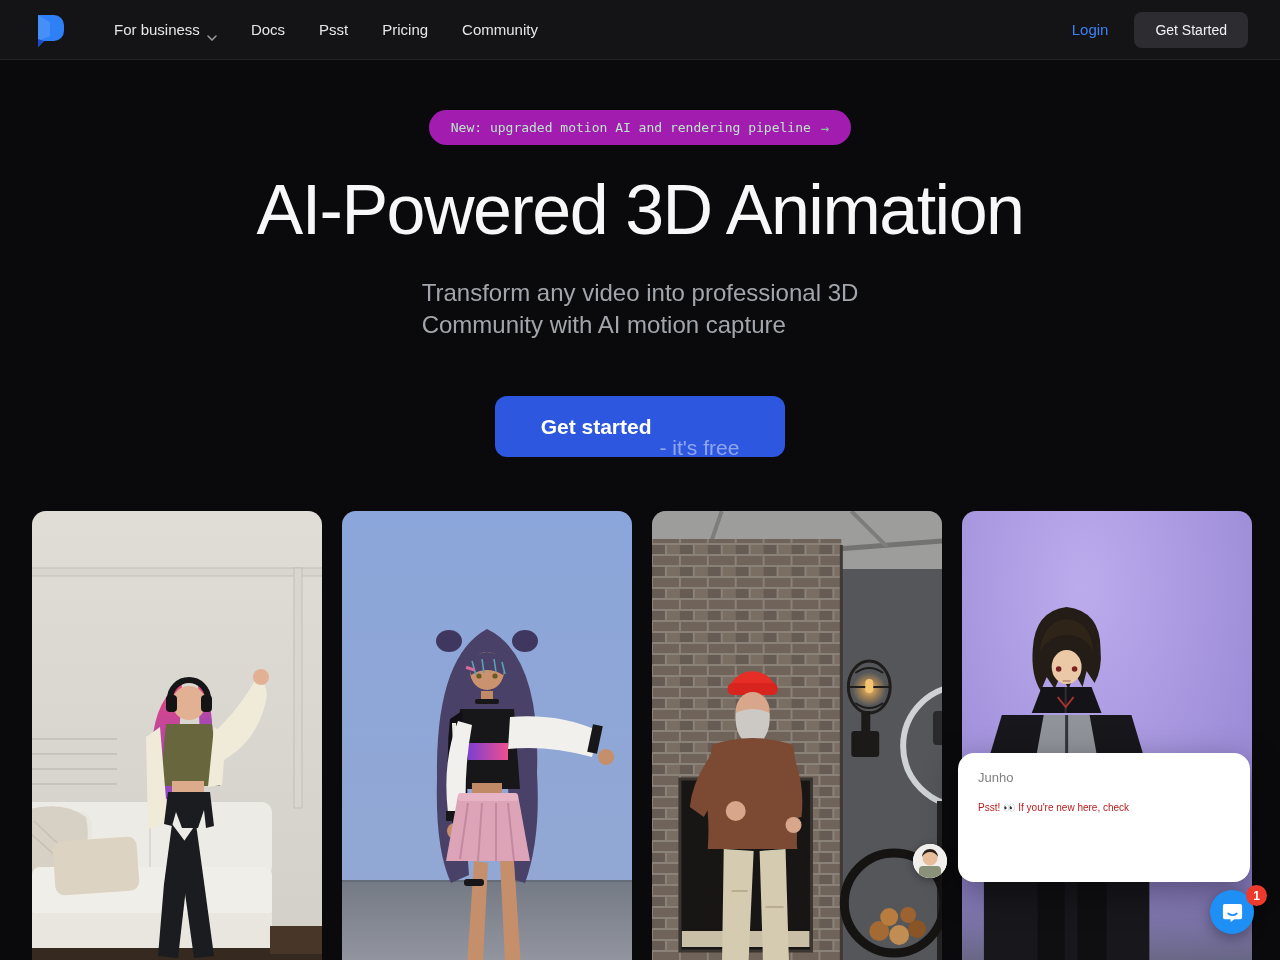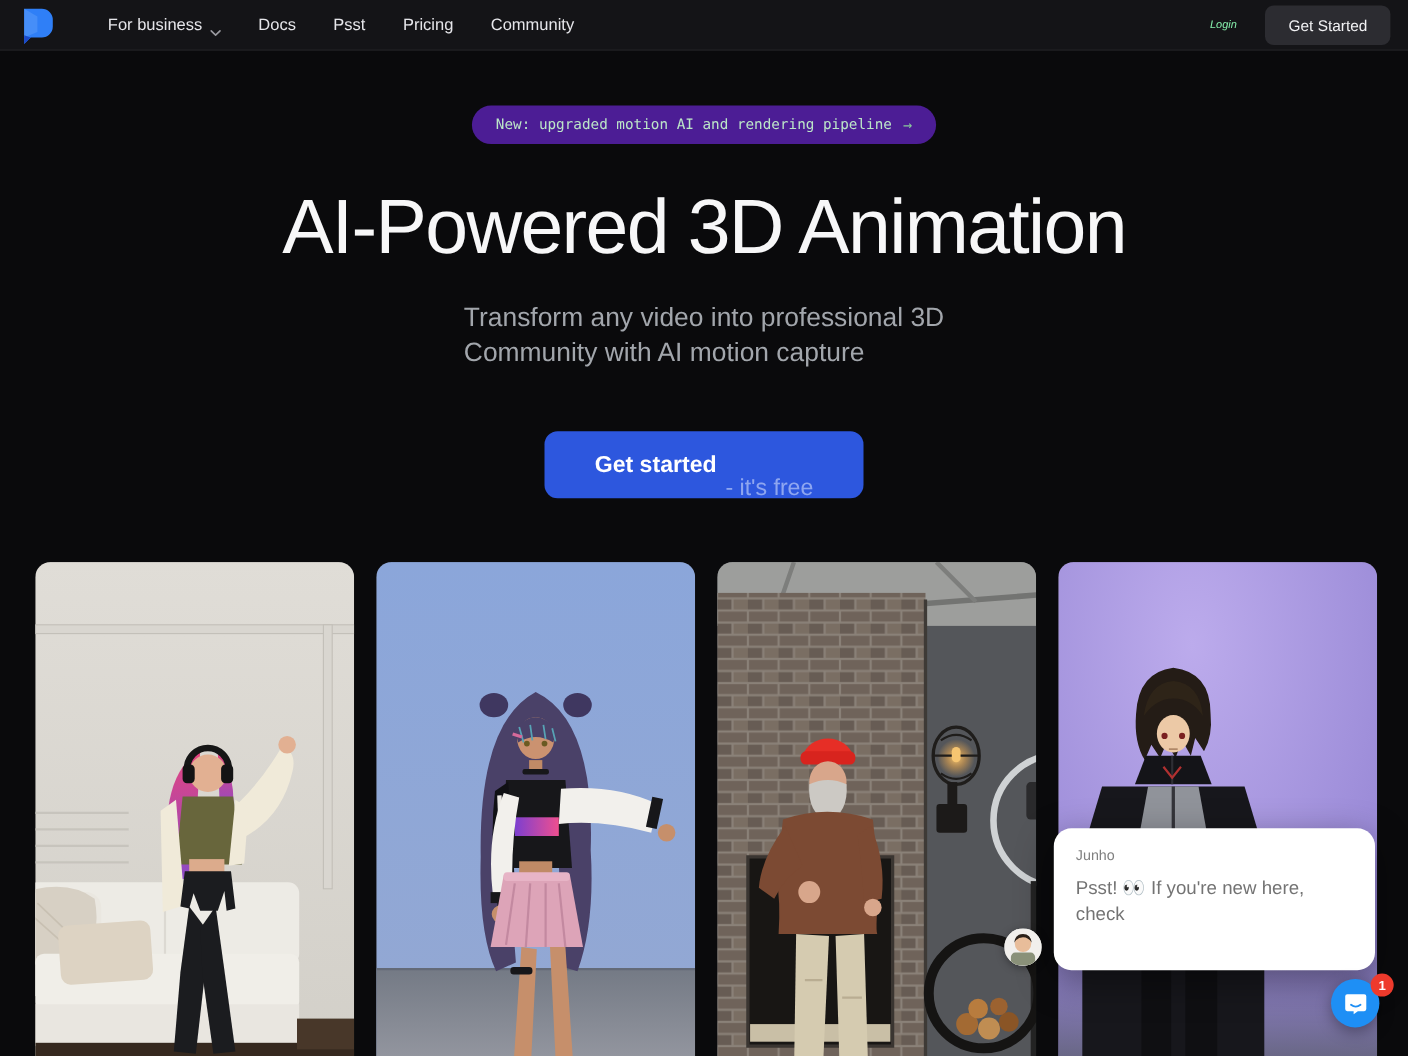--- a/index.html
+++ b/index.html
@@ -5,59 +5,59 @@
   * { box-sizing: border-box; margin: 0; padding: 0; }
   html, body { width: 1280px; height: 960px; overflow: hidden; }
   body {
     background: #0a0a0c;
     font-family: "Liberation Sans", sans-serif;
     position: relative;
   }
 
   
   .nav {
-    height: 46px;
+    height: 60px;
     background: #141417;
     border-bottom: 1px solid #232327;
     display: flex;
     align-items: center;
-    padding: 0 16px;
+    padding: 0 32px;
   }
   .logo { width: 36px; height: 38px; margin-right: 46px; display: flex; align-items: center; cursor: pointer; }
   .nav-links { display: flex; align-items: center; gap: 34px; }
   .nav-link {
     color: #e6e6ea; font-size: 15px; cursor: pointer;
     display: inline-flex; align-items: center; gap: 7px;
   }
   .chev { width: 10px; height: 6px; display: inline-block; }
   .nav-right { margin-left: auto; display: flex; align-items: center; gap: 26px; }
-  .login { color: #86efac; font-size: 10px; cursor: pointer; font-style: italic; }
+  .login { color: #3b82f6; font-size: 15px; cursor: pointer; }
   .btn-getstarted {
     background: #2c2c31; color: #f2f2f4; font-size: 14px;
     border: none; border-radius: 8px; height: 36px; padding: 0 21px;
     cursor: pointer; font-family: inherit;
   }
 
   
   .hero { display: flex; flex-direction: column; align-items: center; }
   .badge {
     margin-top: 50px;
-    background: #4c1d95;
+    background: #a21caf;
     border-radius: 18px;
     height: 35px;
     display: inline-flex; align-items: center; gap: 10px;
     padding: 0 22px;
     font-family: "DejaVu Sans Mono", monospace;
     font-size: 13px;
     color: #bce5c8;
     cursor: pointer;
   }
   .badge .arrow { color: #87c49c; font-size: 14px; }
   .h1 {
-    margin-top: 40px;
+    margin-top: 30px;
     font-size: 70px;
     font-weight: 500;
     letter-spacing: -1.5px;
     color: #f7f7f8;
     line-height: 1.0;
   }
   .subtitle {
     margin-top: 32px;
     font-size: 24px;
     line-height: 32px;
@@ -96,21 +96,21 @@
     left: 958px; top: 753px;
     width: 292px; height: 129px;
     background: #ffffff;
     border-radius: 16px;
     box-shadow: 0 10px 34px rgba(0,0,0,0.4);
     padding: 17px 20px;
     cursor: pointer;
     z-index: 5;
   }
   .chat-sender { font-size: 13px; color: #808080; }
-  .chat-msg { margin-top: 12px; font-size: 17px; line-height: 22.5px; color: #737373; }
+  .chat-msg { margin-top: 12px; font-size: 10px; line-height: 22.5px; color: #b91c1c; }
   .chat-avatar {
     position: absolute;
     left: 913px; top: 844px;
     width: 34px; height: 34px;
     border-radius: 50%;
     overflow: hidden;
     box-shadow: 0 2px 8px rgba(0,0,0,0.35);
     z-index: 6;
     cursor: pointer;
     background: #e9e9e9;

